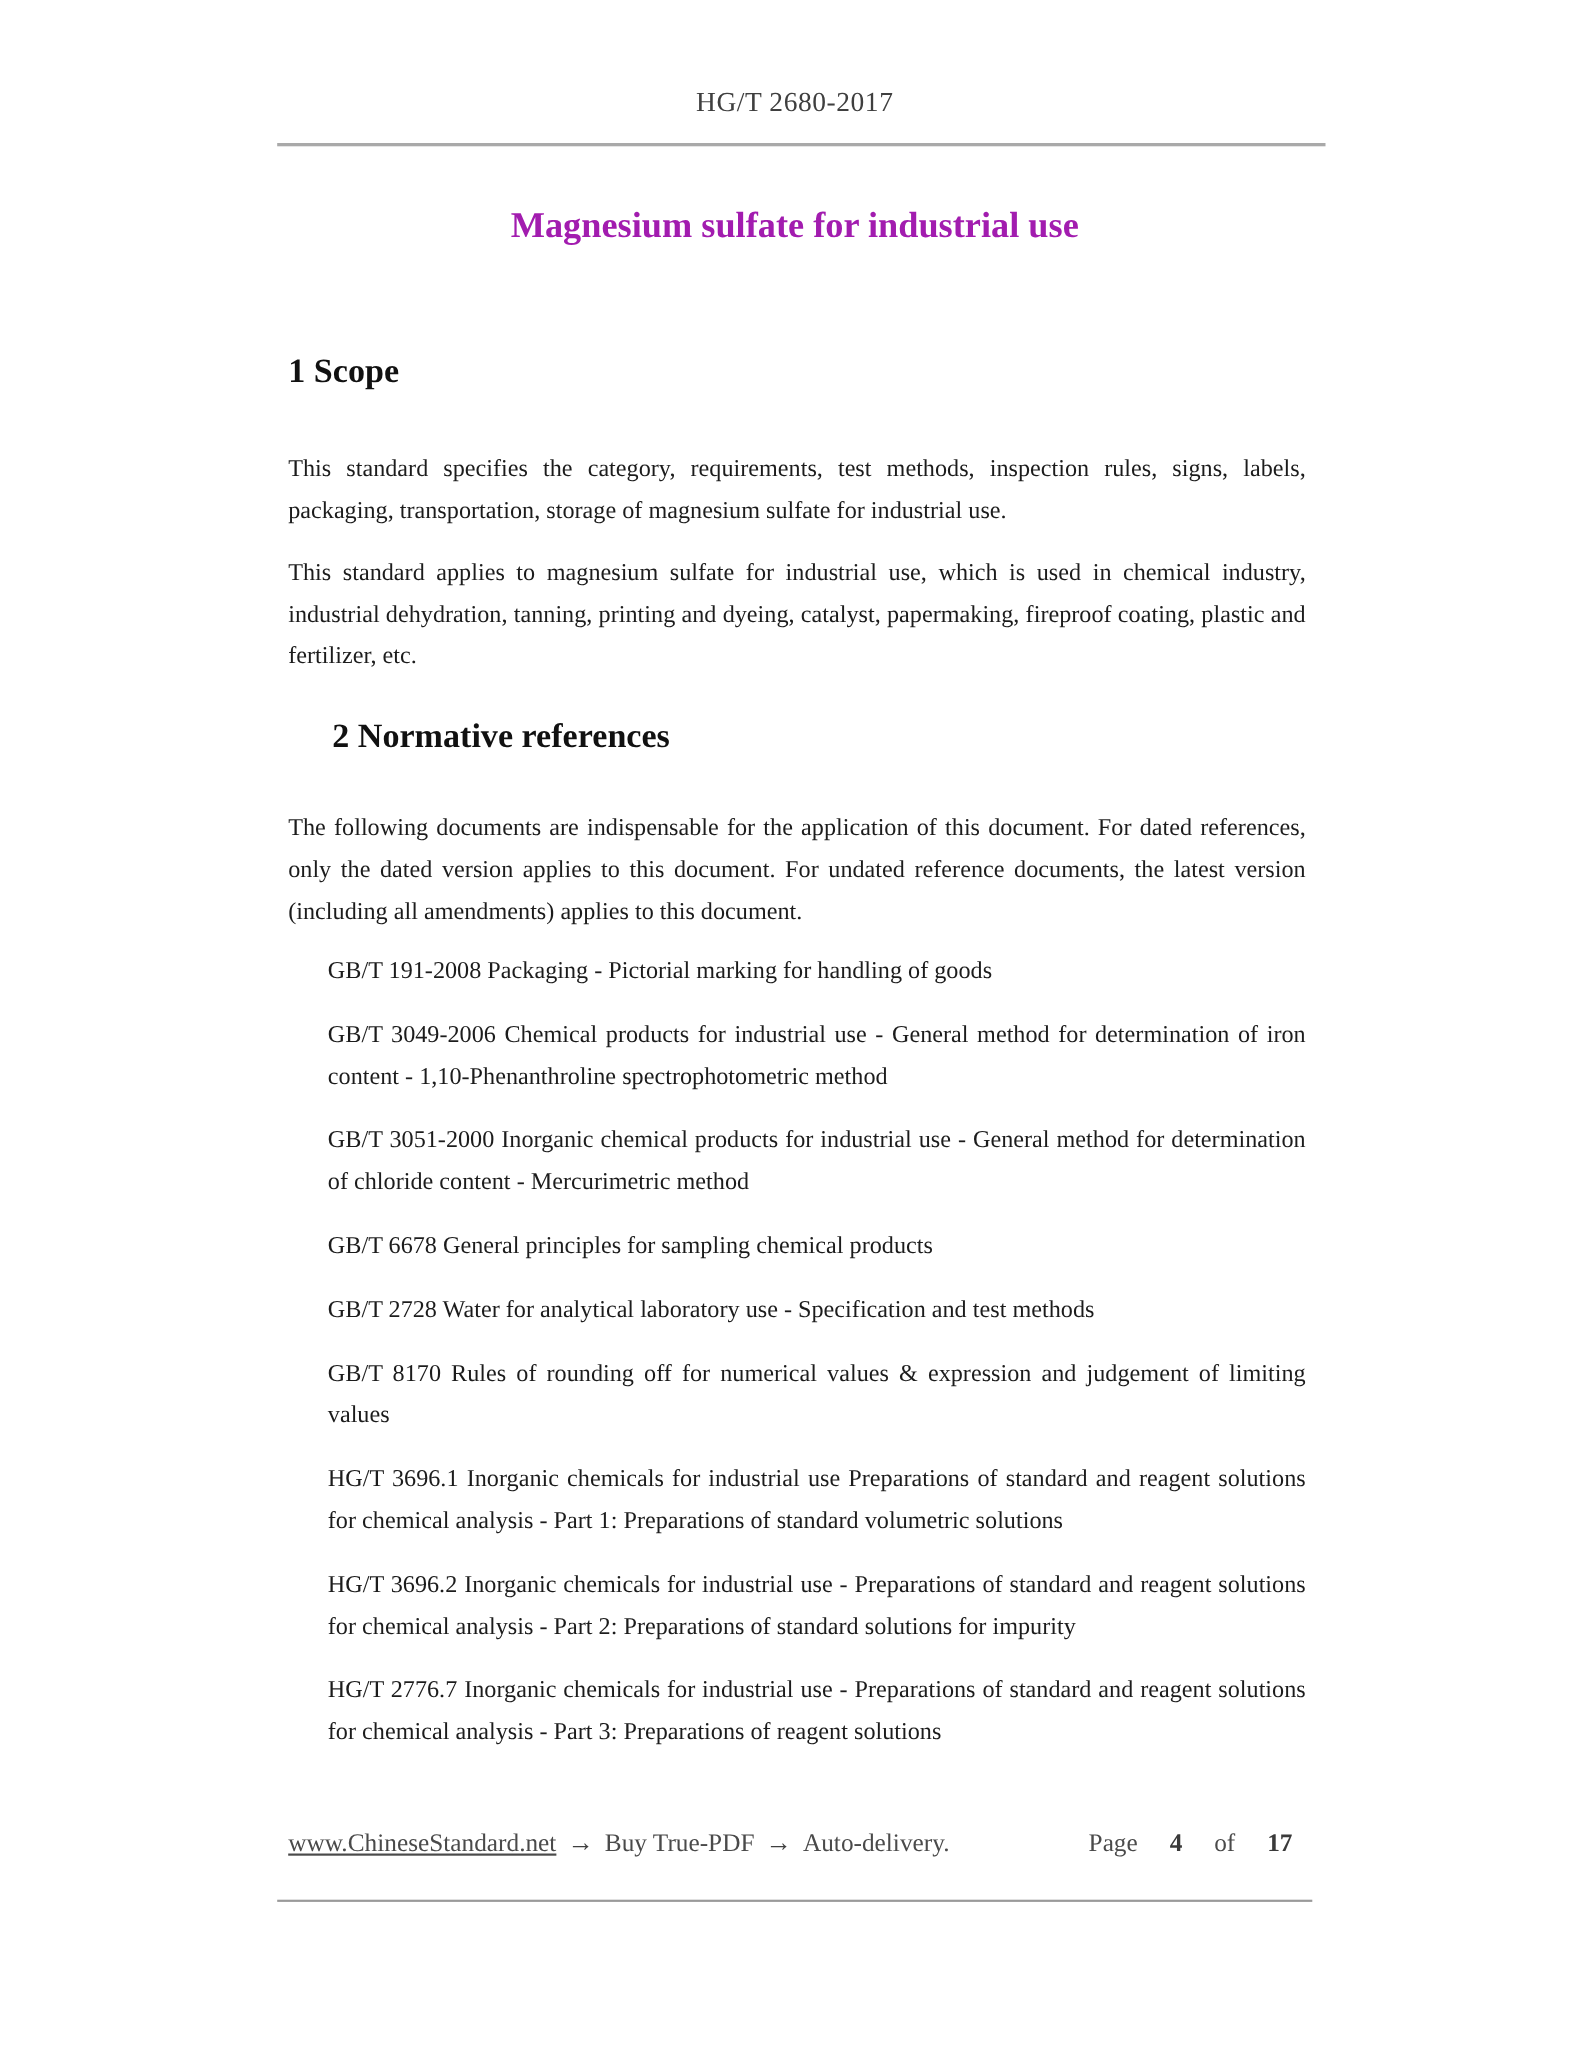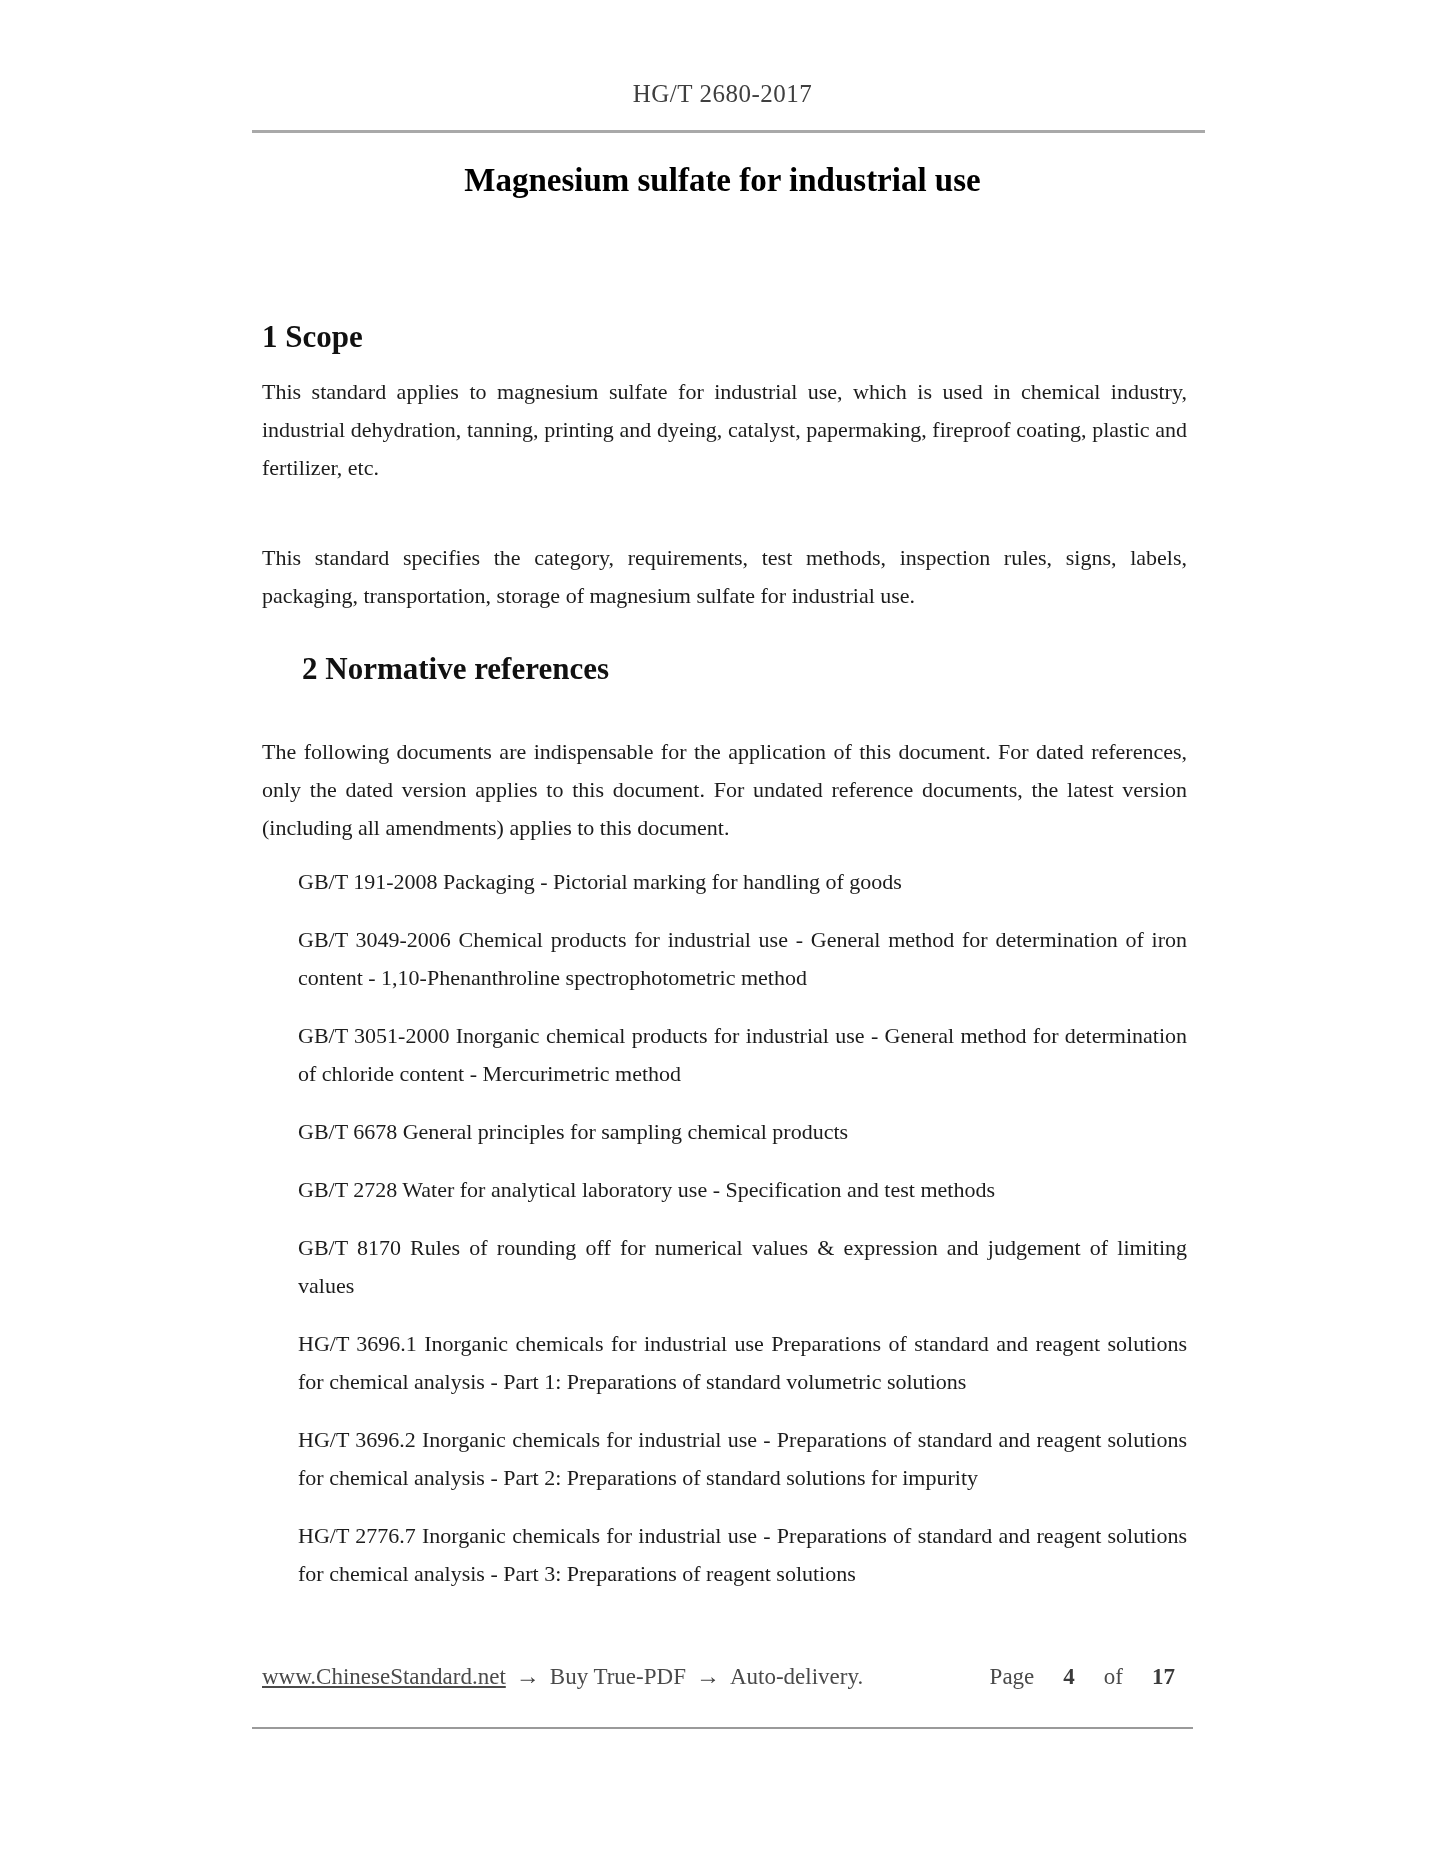--- a/index.html
+++ b/index.html
@@ -28,28 +28,28 @@
   .top-rule {
     position: absolute;
     top: 130px; left: 252px;
     width: 953px; height: 3px;
     background: #a9a9a9;
   }
 
   
   .doc-title {
     position: absolute;
-    top: 160px; left: 0;
+    top: 185px; left: 0;
     width: 100%;
     margin: 0;
     text-align: center;
     font-size: 33px;
     line-height: 40px;
     font-weight: bold;
-    color: #000000;
+    color: #a21caf;
   }
 
   
   .content {
     position: absolute;
     top: 0; left: 262px;
     width: 925px;
     display: flow-root;
   }
   .sec-h {
@@ -117,23 +117,23 @@
   </div>
 
   <div class="top-rule"></div>
 
   <h1 class="doc-title">Magnesium sulfate for industrial use</h1>
 
   <div class="content">
 
     <h2 class="sec-h first">1 Scope</h2>
 
+    <p class="body-p p1">This standard specifies the category, requirements, test methods, inspection rules, signs, labels, packaging, transportation, storage of magnesium sulfate for industrial use.</p>
+
     <p class="body-p p2">This standard applies to magnesium sulfate for industrial use, which is used in chemical industry, industrial dehydration, tanning, printing and dyeing, catalyst, papermaking, fireproof coating, plastic and fertilizer, etc.</p>
-
-    <p class="body-p p1">This standard specifies the category, requirements, test methods, inspection rules, signs, labels, packaging, transportation, storage of magnesium sulfate for industrial use.</p>
 
     <h2 class="sec-h second">2 Normative references</h2>
 
     <p class="body-p p3">The following documents are indispensable for the application of this document. For dated references, only the dated version applies to this document. For undated reference documents, the latest version (including all amendments) applies to this document.</p>
 
     <div class="refs">
       <p class="ref">GB/T 191-2008 Packaging - Pictorial marking for handling of goods</p>
       <p class="ref">GB/T 3049-2006 Chemical products for industrial use - General method for determination of iron content - 1,10-Phenanthroline spectrophotometric method</p>
       <p class="ref">GB/T 3051-2000 Inorganic chemical products for industrial use - General method for determination of chloride content - Mercurimetric method</p>
       <p class="ref">GB/T 6678 General principles for sampling chemical products</p>

